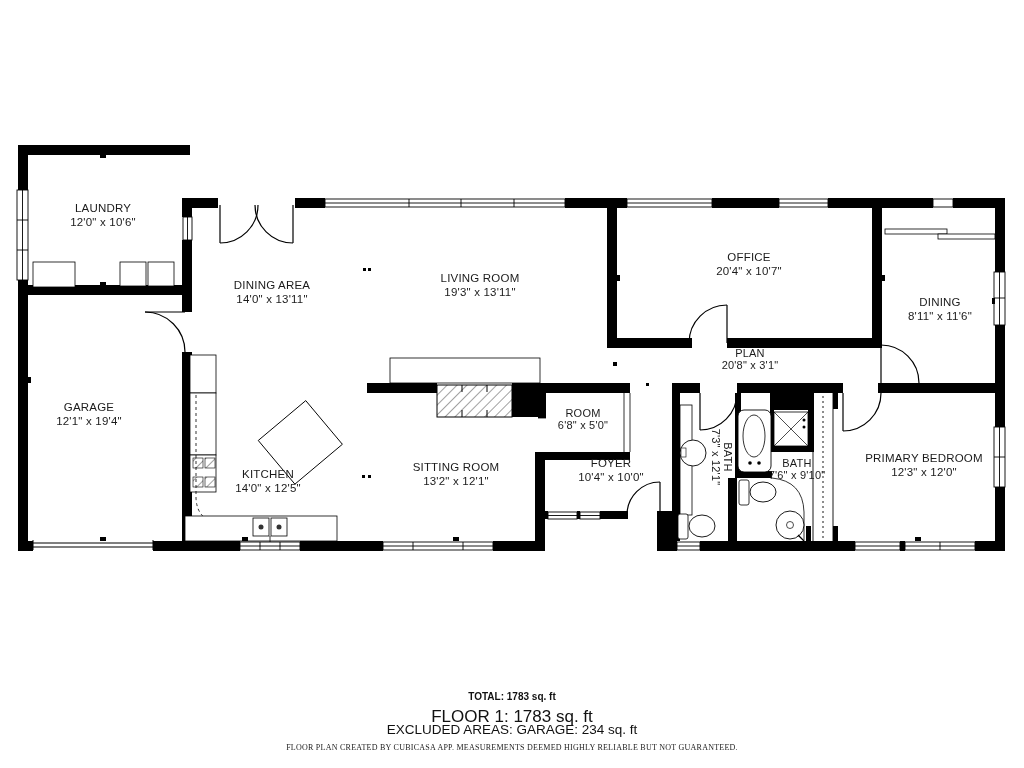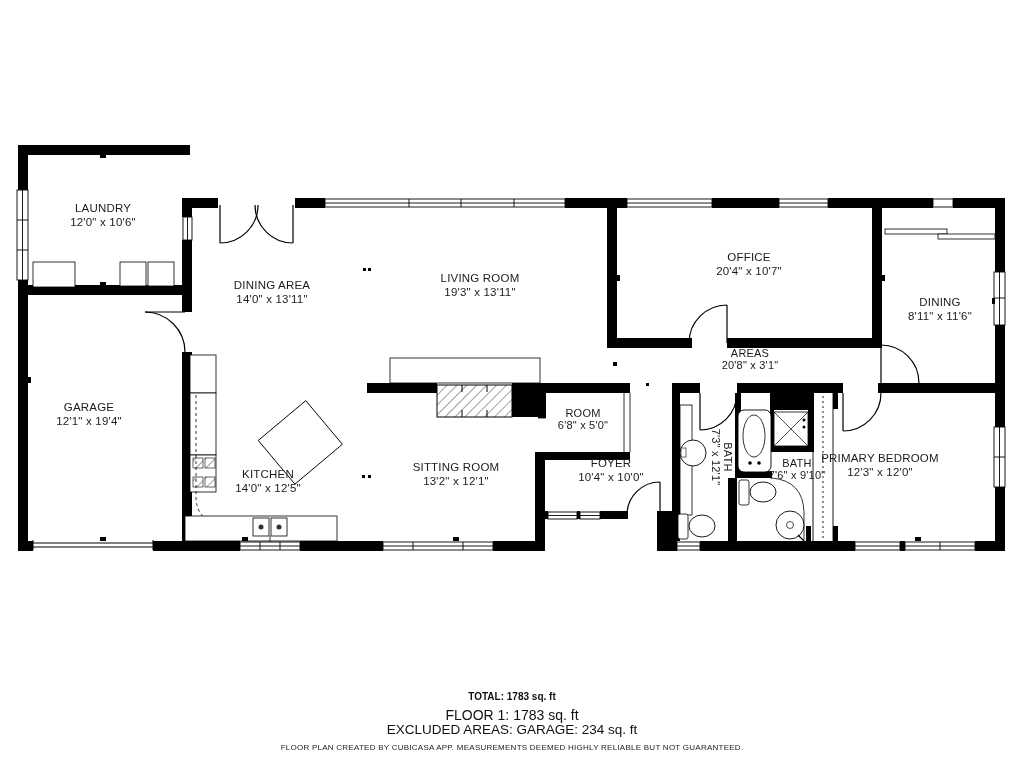--- a/index.html
+++ b/index.html
@@ -18,23 +18,23 @@
     white-space:nowrap;
   }
   .room-label .nm, .room-label .dm{display:block;}
   .room-label.small{font-size:11px;line-height:12px;}
   .room-label.rot{transform:translate(-50%,-50%) rotate(90deg);}
   .summary{
     position:absolute;left:512px;text-align:center;color:#111;
     transform:translateX(-50%);white-space:nowrap;
   }
   .summary.total{top:691px;font-size:10px;font-weight:bold;}
-  .summary.floor{top:707px;font-size:14px;}
+  .summary.floor{top:707px;font-size:17px;}
   .summary.excluded{top:722px;font-size:13.5px;text-align:right;}
-  .summary.disclaimer{top:743px;font-size:8px;letter-spacing:.25px;color:#222;}
+  .summary.disclaimer{top:743px;font-size:8px;letter-spacing:.25px;color:#222;font-family:Liberation Serif, serif;}
 </style>
 </head>
 <body>
 
 <div id="plan">
 
   <svg width="1024" height="768" viewBox="0 0 1024 768">
     <defs>
       <pattern id="hatch" patternUnits="userSpaceOnUse" width="7" height="7" patternTransform="rotate(45)">
         <line x1="0" y1="0" x2="0" y2="7" stroke="#444" stroke-width="1"></line>
@@ -300,21 +300,21 @@
   </div>
   <div class="room-label" style="left:749px;top:264px">
     <span class="nm">OFFICE</span>
     <span class="dm">20'4" x 10'7"</span>
   </div>
   <div class="room-label" style="left:940px;top:309px">
     <span class="nm">DINING</span>
     <span class="dm">8'11" x 11'6"</span>
   </div>
   <div class="room-label small" style="left:750px;top:359px">
-    <span class="nm">AREAS</span>
+    <span class="nm">PLAN</span>
     <span class="dm">20'8" x 3'1"</span>
   </div>
   <div class="room-label" style="left:89px;top:414px">
     <span class="nm">GARAGE</span>
     <span class="dm">12'1" x 19'4"</span>
   </div>
   <div class="room-label" style="left:268px;top:481px">
     <span class="nm">KITCHEN</span>
     <span class="dm">14'0" x 12'5"</span>
   </div>
@@ -331,21 +331,21 @@
     <span class="dm">10'4" x 10'0"</span>
   </div>
   <div class="room-label small rot" style="left:722px;top:457px">
     <span class="nm">BATH</span>
     <span class="dm">7'3" x 12'1"</span>
   </div>
   <div class="room-label small" style="left:797px;top:469px">
     <span class="nm">BATH</span>
     <span class="dm">7'6" x 9'10"</span>
   </div>
-  <div class="room-label" style="left:880px;top:465px">
+  <div class="room-label" style="left:924px;top:465px">
     <span class="nm">PRIMARY BEDROOM</span>
     <span class="dm">12'3" x 12'0"</span>
   </div>
 
   <div class="summary total">TOTAL: 1783 sq. ft</div>
   <div class="summary floor">FLOOR 1: 1783 sq. ft</div>
   <div class="summary excluded">EXCLUDED AREAS: GARAGE: 234 sq. ft</div>
   <div class="summary disclaimer">FLOOR PLAN CREATED BY CUBICASA APP. MEASUREMENTS DEEMED HIGHLY RELIABLE BUT NOT GUARANTEED.</div>
 
 </div>

